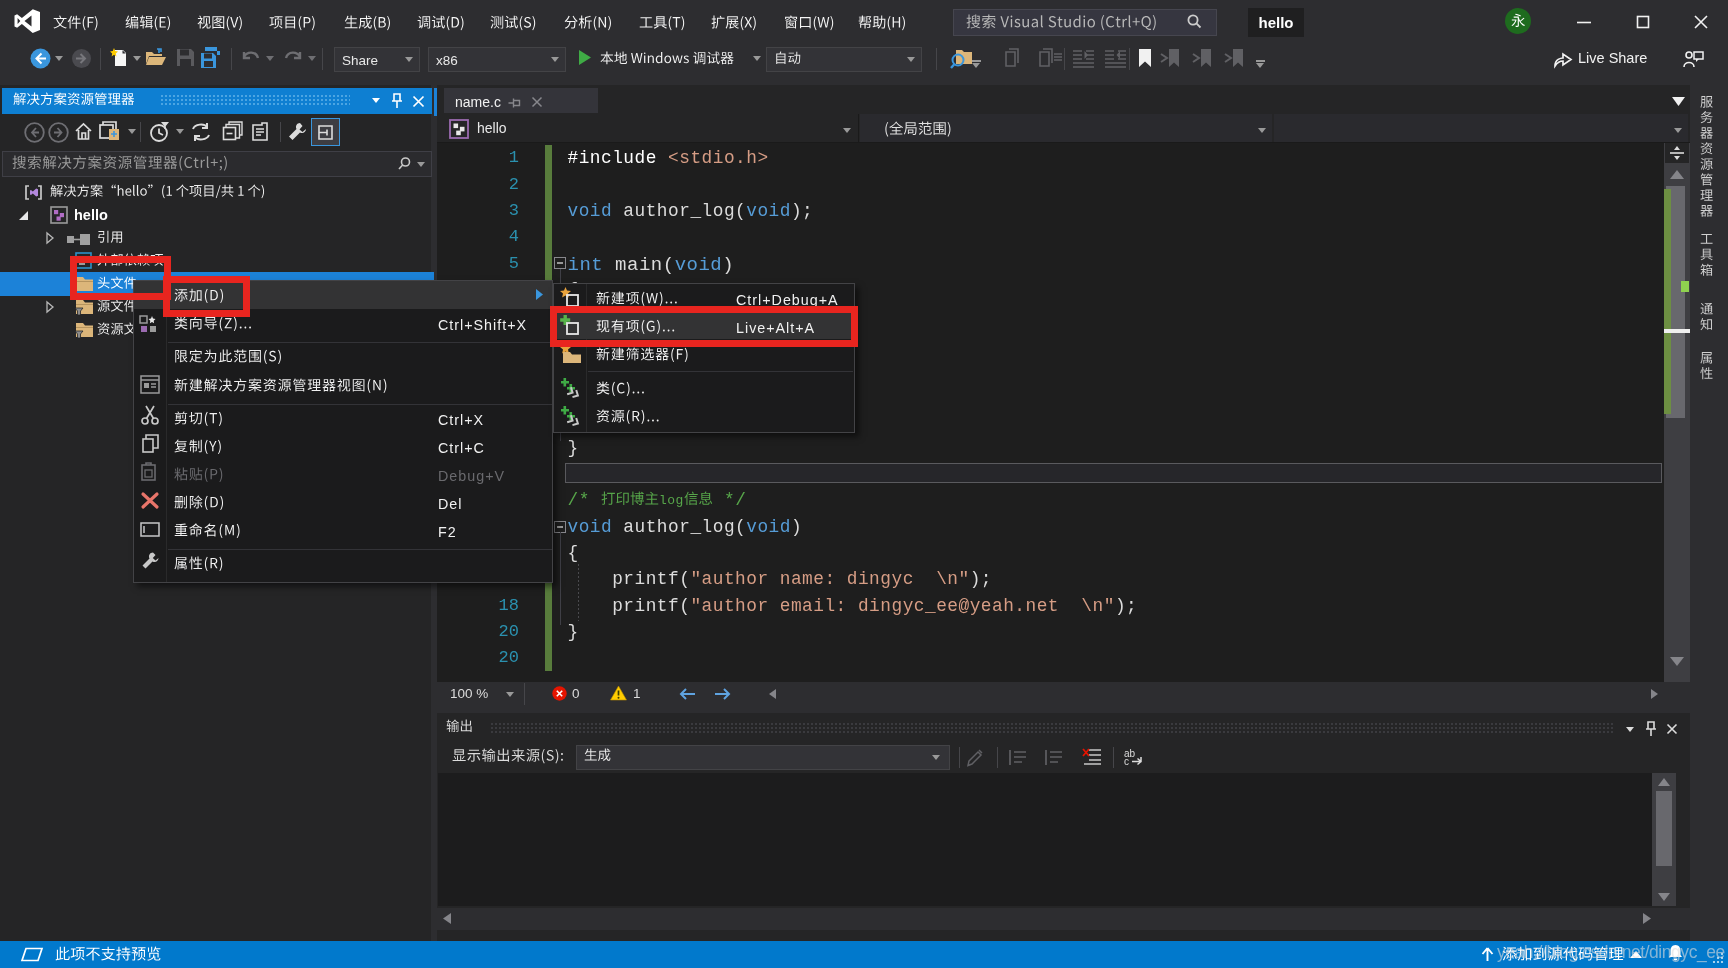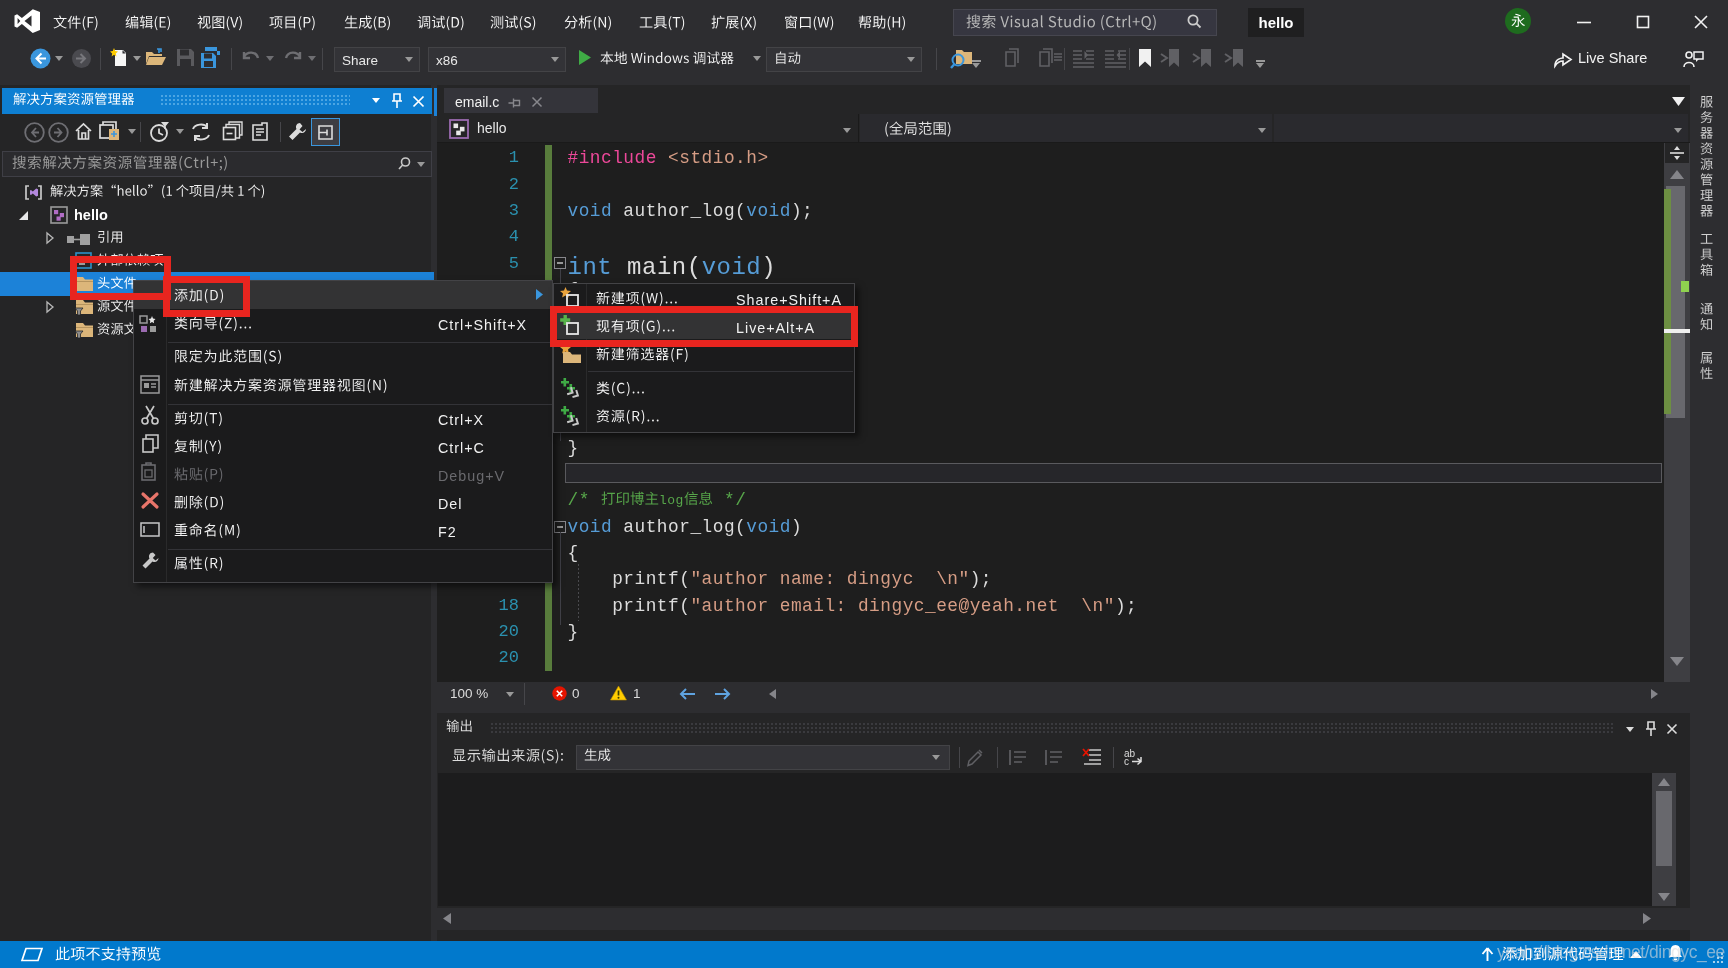--- a/index.html
+++ b/index.html
@@ -484,21 +484,21 @@
     <div class="abs" style="left:97px;top:322px"><svg class="zh" width="53" height="15" style="vertical-align:top;margin-top:0px" viewBox="0 0 53 15" fill="#eeeeee">
         <path transform="translate(0.0,11.7) scale(0.0133,-0.0133)" d="M85 752C158 725 249 678 294 643L334 701C287 736 195 779 123 804ZM49 495 71 426C151 453 254 486 351 519L339 585C231 550 123 516 49 495ZM182 372V93H256V302H752V100H830V372ZM473 273C444 107 367 19 50 -20C62 -36 78 -64 83 -82C421 -34 513 73 547 273ZM516 75C641 34 807 -32 891 -76L935 -14C848 30 681 92 557 130ZM484 836C458 766 407 682 325 621C342 612 366 590 378 574C421 609 455 648 484 689H602C571 584 505 492 326 444C340 432 359 407 366 390C504 431 584 497 632 578C695 493 792 428 904 397C914 416 934 442 949 456C825 483 716 550 661 636C667 653 673 671 678 689H827C812 656 795 623 781 600L846 581C871 620 901 681 927 736L872 751L860 747H519C534 773 546 800 556 826Z"></path>
         <path transform="translate(13.3,11.7) scale(0.0133,-0.0133)" d="M537 407H843V319H537ZM537 549H843V463H537ZM505 205C475 138 431 68 385 19C402 9 431 -9 445 -20C489 32 539 113 572 186ZM788 188C828 124 876 40 898 -10L967 21C943 69 893 152 853 213ZM87 777C142 742 217 693 254 662L299 722C260 751 185 797 131 829ZM38 507C94 476 169 428 207 400L251 460C212 488 136 531 81 560ZM59 -24 126 -66C174 28 230 152 271 258L211 300C166 186 103 54 59 -24ZM338 791V517C338 352 327 125 214 -36C231 -44 263 -63 276 -76C395 92 411 342 411 517V723H951V791ZM650 709C644 680 632 639 621 607H469V261H649V0C649 -11 645 -15 633 -16C620 -16 576 -16 529 -15C538 -34 547 -61 550 -79C616 -80 660 -80 687 -69C714 -58 721 -39 721 -2V261H913V607H694C707 633 720 663 733 692Z"></path>
         <path transform="translate(26.6,11.7) scale(0.0133,-0.0133)" d="M423 823C453 774 485 707 497 666L580 693C566 734 531 799 501 847ZM50 664V590H206C265 438 344 307 447 200C337 108 202 40 36 -7C51 -25 75 -60 83 -78C250 -24 389 48 502 146C615 46 751 -28 915 -73C928 -52 950 -20 967 -4C807 36 671 107 560 201C661 304 738 432 796 590H954V664ZM504 253C410 348 336 462 284 590H711C661 455 592 344 504 253Z"></path>
         <path transform="translate(39.9,11.7) scale(0.0133,-0.0133)" d="M317 341V268H604V-80H679V268H953V341H679V562H909V635H679V828H604V635H470C483 680 494 728 504 775L432 790C409 659 367 530 309 447C327 438 359 420 373 409C400 451 425 504 446 562H604V341ZM268 836C214 685 126 535 32 437C45 420 67 381 75 363C107 397 137 437 167 480V-78H239V597C277 667 311 741 339 815Z"></path>
       </svg></div>
     <div class="abs" style="left:437px;top:85px;width:1253px;height:856px;background:#1e1e1e"></div>
     <div class="abs" style="left:437px;top:85px;width:1253px;height:31px;background:#252526"></div>
     <div class="abs" style="left:434px;top:88px;width:3px;height:28px;background:#1c82d8"></div>
     <div class="abs" style="left:444px;top:88px;width:154px;height:26px;background:#34343a"></div>
-    <div class="abs" style="left:455px;top:94px;color:#f1f1f1;font-size:14px">email.c</div>
+    <div class="abs" style="left:455px;top:94px;color:#f1f1f1;font-size:14px">name.c</div>
     <svg class="abs" style="left:508px;top:96px" width="13" height="14" viewBox="0 0 13 14">
 <path d="M4 2 L9 2 L9 8 L4 8 Z M2 8 L11 8 M6.5 8 L6.5 13" stroke="#87878c" stroke-width="1.4" fill="none" transform="rotate(90 6.5 7)"></path>
     </svg>
     <svg class="abs" style="left:531px;top:96px" width="12" height="12" viewBox="0 0 12 12">
 <path d="M1.5 1.5 L10.5 10.5 M10.5 1.5 L1.5 10.5" stroke="#87878c" stroke-width="1.5"></path>
     </svg>
     <div class="abs" style="left:437px;top:113px;width:1253px;height:30px;background:#252526;border-bottom:1px solid #1a1a1a"></div>
     <div class="abs" style="left:858px;top:114px;width:1px;height:28px;background:#1a1a1a"></div>
     <div class="abs" style="left:860px;top:114px;width:412px;height:28px;background:#2a2a2e"></div>
     <div class="abs" style="left:1274px;top:114px;width:414px;height:28px;background:#2a2a2e"></div>
@@ -543,23 +543,23 @@
     <div class="abs" style="left:437px;top:437.7px;width:82px;text-align:right;color:#2b91af;font-family:'Liberation Mono',monospace;font-size:17px">12</div>
     <div class="abs" style="left:437px;top:464.0px;width:82px;text-align:right;color:#2b91af;font-family:'Liberation Mono',monospace;font-size:17px">13</div>
     <div class="abs" style="left:437px;top:490.4px;width:82px;text-align:right;color:#2b91af;font-family:'Liberation Mono',monospace;font-size:17px">14</div>
     <div class="abs" style="left:437px;top:516.7px;width:82px;text-align:right;color:#2b91af;font-family:'Liberation Mono',monospace;font-size:17px">15</div>
     <div class="abs" style="left:437px;top:543.0px;width:82px;text-align:right;color:#2b91af;font-family:'Liberation Mono',monospace;font-size:17px">16</div>
     <div class="abs" style="left:437px;top:569.3px;width:82px;text-align:right;color:#2b91af;font-family:'Liberation Mono',monospace;font-size:17px">17</div>
     <div class="abs" style="left:437px;top:595.6px;width:82px;text-align:right;color:#2b91af;font-family:'Liberation Mono',monospace;font-size:17px">18</div>
     <div class="abs" style="left:437px;top:622.0px;width:82px;text-align:right;color:#2b91af;font-family:'Liberation Mono',monospace;font-size:17px">20</div>
     <div class="abs" style="left:437px;top:648.3px;width:82px;text-align:right;color:#2b91af;font-family:'Liberation Mono',monospace;font-size:17px">20</div>
     <div class="abs" style="left:545px;top:145px;width:7px;height:526px;background:#587c3c"></div>
-    <div class="abs" style="left:567.5px;top:148.2px;font-family:'Liberation Mono',monospace;font-size:17.8px;letter-spacing:0.5px;white-space:pre"><span style="color:#ec4899">#include</span><span style="color:#dcdcdc"> </span><span style="color:#d69d85">&lt;stdio.h&gt;</span></div>
+    <div class="abs" style="left:567.5px;top:148.2px;font-family:'Liberation Mono',monospace;font-size:17.8px;letter-spacing:0.5px;white-space:pre"><span style="color:#ffffff">#include</span><span style="color:#dcdcdc"> </span><span style="color:#d69d85">&lt;stdio.h&gt;</span></div>
     <div class="abs" style="left:567.5px;top:200.8px;font-family:'Liberation Mono',monospace;font-size:17.8px;letter-spacing:0.5px;white-space:pre"><span style="color:#569cd6">void</span><span style="color:#dcdcdc"> author_log(</span><span style="color:#569cd6">void</span><span style="color:#dcdcdc">);</span></div>
-    <div class="abs" style="left:567.5px;top:253.5px;font-family:'Liberation Mono',monospace;font-size:24px;letter-spacing:0.5px;white-space:pre"><span style="color:#569cd6">int</span><span style="color:#dcdcdc"> main(</span><span style="color:#569cd6">void</span><span style="color:#dcdcdc">)</span></div>
+    <div class="abs" style="left:567.5px;top:253.5px;font-family:'Liberation Mono',monospace;font-size:19px;letter-spacing:0.5px;white-space:pre"><span style="color:#569cd6">int</span><span style="color:#dcdcdc"> main(</span><span style="color:#569cd6">void</span><span style="color:#dcdcdc">)</span></div>
     <div class="abs" style="left:567.5px;top:279.8px;font-family:'Liberation Mono',monospace;font-size:17.8px;letter-spacing:0.5px;white-space:pre"><span style="color:#dcdcdc">{</span></div>
     <div class="abs" style="left:567.5px;top:306.1px;font-family:'Liberation Mono',monospace;font-size:17.8px;letter-spacing:0.5px;white-space:pre"><span style="color:#dcdcdc">    author_log();</span></div>
     <div class="abs" style="left:567.5px;top:437.7px;font-family:'Liberation Mono',monospace;font-size:17.8px;letter-spacing:0.5px;white-space:pre"><span style="color:#dcdcdc">}</span></div>
     <div class="abs" style="left:567.5px;top:516.7px;font-family:'Liberation Mono',monospace;font-size:17.8px;letter-spacing:0.5px;white-space:pre"><span style="color:#569cd6">void</span><span style="color:#dcdcdc"> author_log(</span><span style="color:#569cd6">void</span><span style="color:#dcdcdc">)</span></div>
     <div class="abs" style="left:567.5px;top:543.0px;font-family:'Liberation Mono',monospace;font-size:17.8px;letter-spacing:0.5px;white-space:pre"><span style="color:#dcdcdc">{</span></div>
     <div class="abs" style="left:567.5px;top:622.0px;font-family:'Liberation Mono',monospace;font-size:17.8px;letter-spacing:0.5px;white-space:pre"><span style="color:#dcdcdc">}</span></div>
     <div class="abs" style="left:567.5px;top:569.3px;font-family:'Liberation Mono',monospace;font-size:17.8px;letter-spacing:0.5px;white-space:pre"><span style="color:#dcdcdc">    printf(</span><span style="color:#d69d85">"author name: dingyc  \n"</span><span style="color:#dcdcdc">);</span></div>
     <div class="abs" style="left:567.5px;top:595.6px;font-family:'Liberation Mono',monospace;font-size:17.8px;letter-spacing:0.5px;white-space:pre"><span style="color:#dcdcdc">    printf(</span><span style="color:#d69d85">"author email: dingyc_ee@yeah.net  \n"</span><span style="color:#dcdcdc">);</span></div>
     <div class="abs row" style="left:567.5px;top:490.4px;color:#57a64a">
       <span style="font-family:'Liberation Mono',monospace;font-size:17.8px;letter-spacing:0.5px;white-space:pre">/* </span>
@@ -927,21 +927,21 @@
         <path transform="translate(0.0,12.3) scale(0.0140,-0.0140)" d="M360 213C390 163 426 95 442 51L495 83C480 125 444 190 411 240ZM135 235C115 174 82 112 41 68C56 59 82 40 94 30C133 77 173 150 196 220ZM553 744V400C553 267 545 95 460 -25C476 -34 506 -57 518 -71C610 59 623 256 623 400V432H775V-75H848V432H958V502H623V694C729 710 843 736 927 767L866 822C794 792 665 762 553 744ZM214 827C230 799 246 765 258 735H61V672H503V735H336C323 768 301 811 282 844ZM377 667C365 621 342 553 323 507H46V443H251V339H50V273H251V18C251 8 249 5 239 5C228 4 197 4 162 5C172 -13 182 -41 184 -59C233 -59 267 -58 290 -47C313 -36 320 -18 320 17V273H507V339H320V443H519V507H391C410 549 429 603 447 652ZM126 651C146 606 161 546 165 507L230 525C225 563 208 622 187 665Z"></path>
         <path transform="translate(14.8,12.3) scale(0.0140,-0.0140)" d="M394 755V695H581V620H330V561H581V483H387V422H581V345H379V288H581V209H337V149H581V49H652V149H937V209H652V288H899V345H652V422H876V561H945V620H876V755H652V840H581V755ZM652 561H809V483H652ZM652 620V695H809V620ZM97 393C97 404 120 417 135 425H258C246 336 226 259 200 193C173 233 151 283 134 343L78 322C102 241 132 177 169 126C134 60 89 8 37 -30C53 -40 81 -66 92 -80C140 -43 183 7 218 70C323 -30 469 -55 653 -55H933C937 -35 951 -2 962 14C911 13 694 13 654 13C485 13 347 35 249 132C290 225 319 342 334 483L292 493L278 492H192C242 567 293 661 338 758L290 789L266 778H64V711H237C197 622 147 540 129 515C109 483 84 458 66 454C76 439 91 408 97 393Z"></path>
         <path transform="translate(29.6,12.3) scale(0.0140,-0.0140)" d="M618 500V289C618 184 591 56 319 -19C335 -34 357 -61 366 -77C649 12 693 158 693 289V500ZM689 91C766 41 864 -31 911 -79L961 -26C913 21 813 90 736 138ZM29 184 48 106C140 137 262 179 379 219L369 284L247 247V650H363V722H46V650H172V225ZM417 624V153H490V556H816V155H891V624H655C670 655 686 692 702 728H957V796H381V728H613C603 694 591 656 578 624Z"></path>
         <path transform="translate(44.4,12.3) scale(0.0140,-0.0140)" d="M239 -196 295 -171C209 -29 168 141 168 311C168 480 209 649 295 792L239 818C147 668 92 507 92 311C92 114 147 -47 239 -196Z"></path>
         <path transform="translate(49.9,12.3) scale(0.0140,-0.0140)" d="M181 0H291L400 442C412 500 426 553 437 609H441C453 553 464 500 477 442L588 0H700L851 733H763L684 334C671 255 657 176 644 96H638C620 176 604 256 586 334L484 733H399L298 334C280 255 262 176 246 96H242C227 176 213 255 198 334L121 733H26Z"></path>
         <path transform="translate(63.0,12.3) scale(0.0140,-0.0140)" d="M99 -196C191 -47 246 114 246 311C246 507 191 668 99 818L42 792C128 649 171 480 171 311C171 141 128 -29 42 -171Z"></path>
         <path transform="translate(68.6,12.3) scale(0.0140,-0.0140)" d="M139 -13C175 -13 205 15 205 56C205 98 175 126 139 126C102 126 73 98 73 56C73 15 102 -13 139 -13Z"></path>
         <path transform="translate(73.2,12.3) scale(0.0140,-0.0140)" d="M139 -13C175 -13 205 15 205 56C205 98 175 126 139 126C102 126 73 98 73 56C73 15 102 -13 139 -13Z"></path>
         <path transform="translate(77.9,12.3) scale(0.0140,-0.0140)" d="M139 -13C175 -13 205 15 205 56C205 98 175 126 139 126C102 126 73 98 73 56C73 15 102 -13 139 -13Z"></path>
       </svg></div>
-    <div class="abs" style="left:736px;top:292px;color:#f1f1f1;font-size:14.3px;letter-spacing:1px">Share+Shift+A</div>
+    <div class="abs" style="left:736px;top:292px;color:#f1f1f1;font-size:14.3px;letter-spacing:1px">Ctrl+Debug+A</div>
     <svg class="abs" style="left:560px;top:315px" width="20" height="21" viewBox="0 0 20 21">
 <path d="M3.5 0 h3.4 v3.3 H10.2 v3.4 H6.9 V10 H3.5 V6.7 H0.2 v-3.4 h3.3 Z" fill="#56b349"></path>
       <rect x="7" y="8" width="11" height="11" fill="none" stroke="#e8e8e8" stroke-width="1.8"></rect>
     </svg>
     <div class="abs" style="left:596px;top:319px"><svg class="zh" width="80" height="16" style="vertical-align:top;margin-top:0px" viewBox="0 0 80 16" fill="#f1f1f1">
         <path transform="translate(0.0,12.3) scale(0.0140,-0.0140)" d="M432 791V259H504V725H807V259H881V791ZM43 100 60 27C155 56 282 94 401 129L392 199L261 160V413H366V483H261V702H386V772H55V702H189V483H70V413H189V139C134 124 84 110 43 100ZM617 640V447C617 290 585 101 332 -29C347 -40 371 -68 379 -83C545 4 624 123 660 243V32C660 -36 686 -54 756 -54H848C934 -54 946 -14 955 144C936 148 912 159 894 174C889 31 883 3 848 3H766C738 3 730 10 730 39V276H669C683 334 687 392 687 445V640Z"></path>
         <path transform="translate(14.8,12.3) scale(0.0140,-0.0140)" d="M391 840C379 797 365 753 347 710H63V640H316C252 508 160 386 40 304C54 290 78 263 88 246C151 291 207 345 255 406V-79H329V119H748V15C748 0 743 -6 726 -6C707 -7 646 -8 580 -5C590 -26 601 -57 605 -77C691 -77 746 -77 779 -66C812 -53 822 -30 822 14V524H336C359 562 379 600 397 640H939V710H427C442 747 455 785 467 822ZM329 289H748V184H329ZM329 353V456H748V353Z"></path>
         <path transform="translate(29.6,12.3) scale(0.0140,-0.0140)" d="M618 500V289C618 184 591 56 319 -19C335 -34 357 -61 366 -77C649 12 693 158 693 289V500ZM689 91C766 41 864 -31 911 -79L961 -26C913 21 813 90 736 138ZM29 184 48 106C140 137 262 179 379 219L369 284L247 247V650H363V722H46V650H172V225ZM417 624V153H490V556H816V155H891V624H655C670 655 686 692 702 728H957V796H381V728H613C603 694 591 656 578 624Z"></path>
         <path transform="translate(44.4,12.3) scale(0.0140,-0.0140)" d="M239 -196 295 -171C209 -29 168 141 168 311C168 480 209 649 295 792L239 818C147 668 92 507 92 311C92 114 147 -47 239 -196Z"></path>
         <path transform="translate(49.9,12.3) scale(0.0140,-0.0140)" d="M389 -13C487 -13 568 23 615 72V380H374V303H530V111C501 84 450 68 398 68C241 68 153 184 153 369C153 552 249 665 397 665C470 665 518 634 555 596L605 656C563 700 496 746 394 746C200 746 58 603 58 366C58 128 196 -13 389 -13Z"></path>

